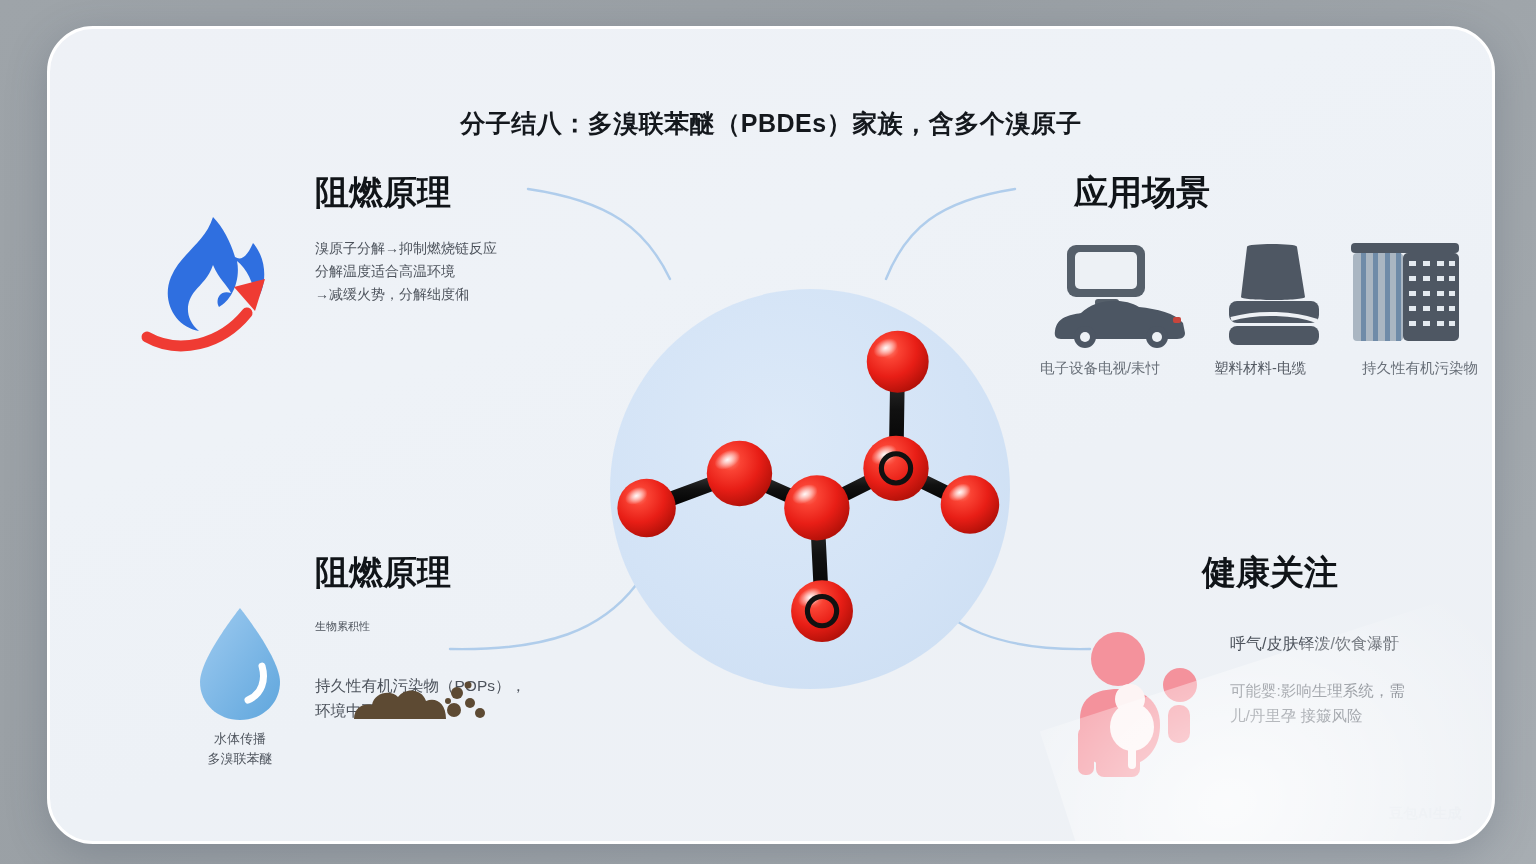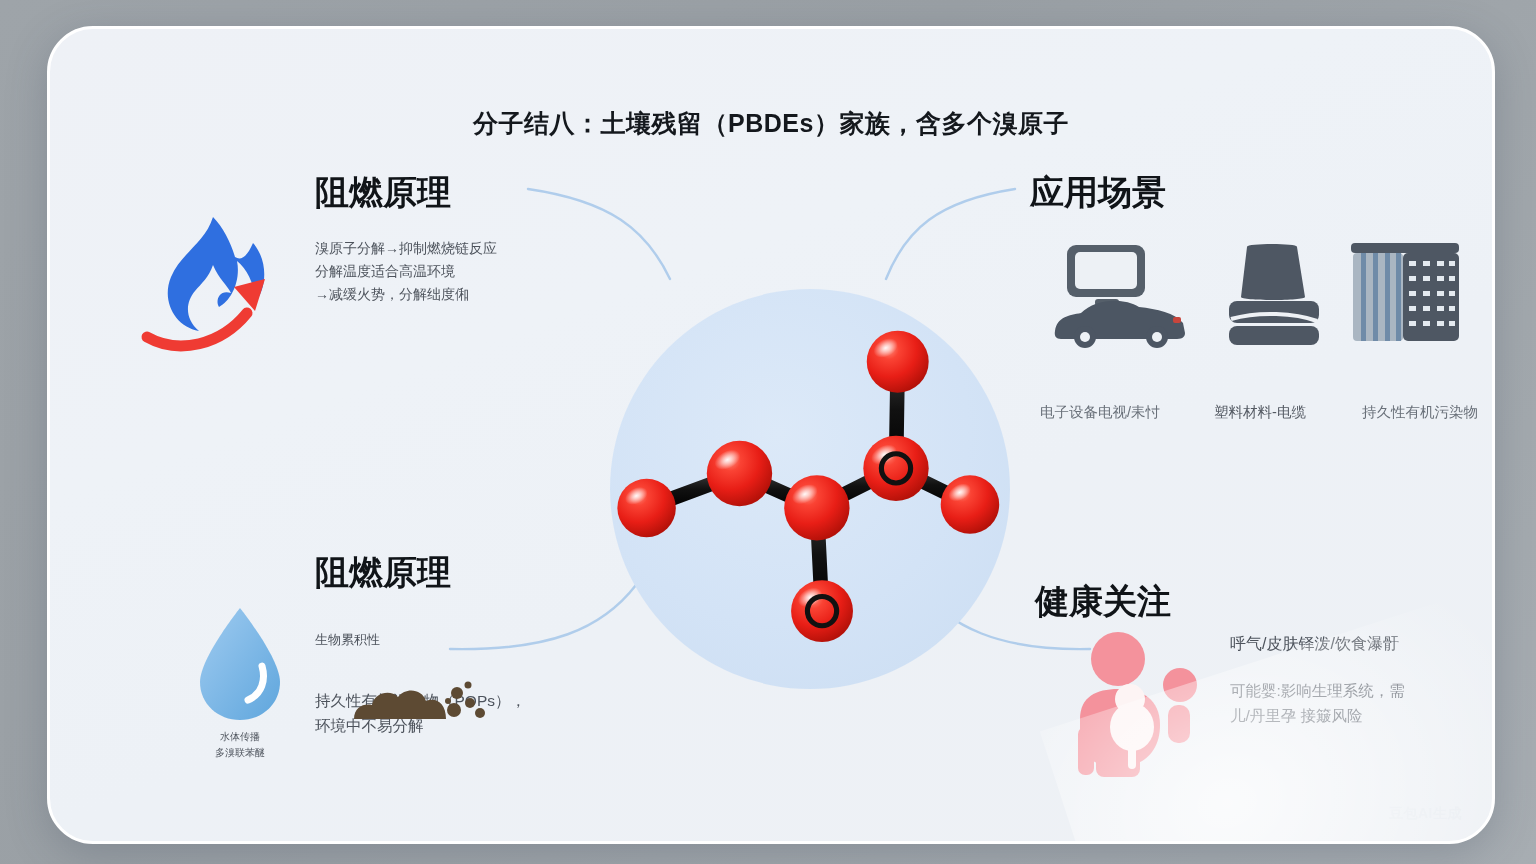--- a/index.html
+++ b/index.html
@@ -50,38 +50,38 @@
   .body{font-size:14px;color:#4d535c;line-height:1.62;}
 
   
   #blk-flame{left:265px;top:145px;width:330px;}
   #blk-flame .h2{margin-left:0;}
   #blk-flame .body{margin-top:26px;}
 
   .flame-icon{position:absolute;left:85px;top:180px;width:150px;height:150px;}
 
   
-  #blk-app{left:980px;top:145px;width:460px;}
+  #blk-app{left:1024px;top:145px;width:460px;}
   .app-icons{position:absolute;left:975px;top:210px;width:470px;height:160px;}
   .app-row{position:absolute;left:0;top:120px;width:470px;display:flex;
     justify-content:space-between;font-size:14.5px;color:#545a63;}
-  .app-cap{width:150px;text-align:center;line-height:1.25;margin-top:44px;}
+  .app-cap{width:150px;text-align:center;line-height:1.25;}
   .app-cap.g{color:#697079;}
 
   
   #blk-env{left:265px;top:525px;width:340px;}
-  #blk-env .lbl1{margin-top:40px;font-size:13px;color:#4d535c;}
+  #blk-env .lbl1{margin-top:28px;font-size:11px;color:#4d535c;}
   #blk-env .lbl2{margin-top:40px;font-size:15.5px;color:#4d535c;line-height:1.6;}
   .drop-icon{position:absolute;left:140px;top:575px;width:100px;height:120px;}
   .drop-cap{position:absolute;left:95px;top:700px;width:190px;text-align:center;
-    font-size:10px;color:#4f555e;line-height:1.55;}
+    font-size:13px;color:#4f555e;line-height:1.55;}
   .soil-icon{position:absolute;left:300px;top:648px;width:145px;height:48px;}
 
   
-  #blk-health{left:985px;top:554px;width:470px;}
+  #blk-health{left:985px;top:525px;width:470px;text-align:center;}
   .person-icon{position:absolute;left:1020px;top:598px;width:140px;height:160px;}
   .health-txt{position:absolute;left:1180px;top:605px;width:280px;}
   .health-txt .l1{font-size:16px;color:#4d535c;}
   .health-txt .l2{margin-top:24px;font-size:15.5px;color:#6c727b;line-height:1.6;}
 
   
   .wm{position:absolute;right:30px;bottom:18px;font-size:14px;color:#e9edf1;
     opacity:.92;font-weight:bold;letter-spacing:.5px;}
 </style>
 </head>
@@ -92,21 +92,21 @@
 
     <svg class="links" viewBox="0 0 1442 812">
       <g fill="none" stroke="#a9c9ea" stroke-width="2.4" stroke-linecap="round" opacity=".9">
         <path d="M478 160 C 560 172 596 200 620 250"></path>
         <path d="M965 160 C 888 172 856 200 836 250"></path>
         <path d="M400 620 C 500 622 552 600 586 556"></path>
         <path d="M1040 620 C 950 622 898 598 868 556"></path>
       </g>
     </svg>
 
-    <div class="title">分子结八：土壤残留（PBDEs）家族，含多个溴原子</div>
+    <div class="title">分子结八：多溴联苯醚（PBDEs）家族，含多个溴原子</div>
 
     <div class="molecule-zone">
       <div class="halo"></div>
       <svg class="mol" viewBox="0 0 500 420">
         <defs>
           <radialGradient id="ball" cx="36%" cy="30%" r="72%">
             <stop offset="0%" stop-color="#ff8a7a"></stop>
             <stop offset="22%" stop-color="#fa4334"></stop>
             <stop offset="62%" stop-color="#e81e16"></stop>
             <stop offset="100%" stop-color="#b51109"></stop>

